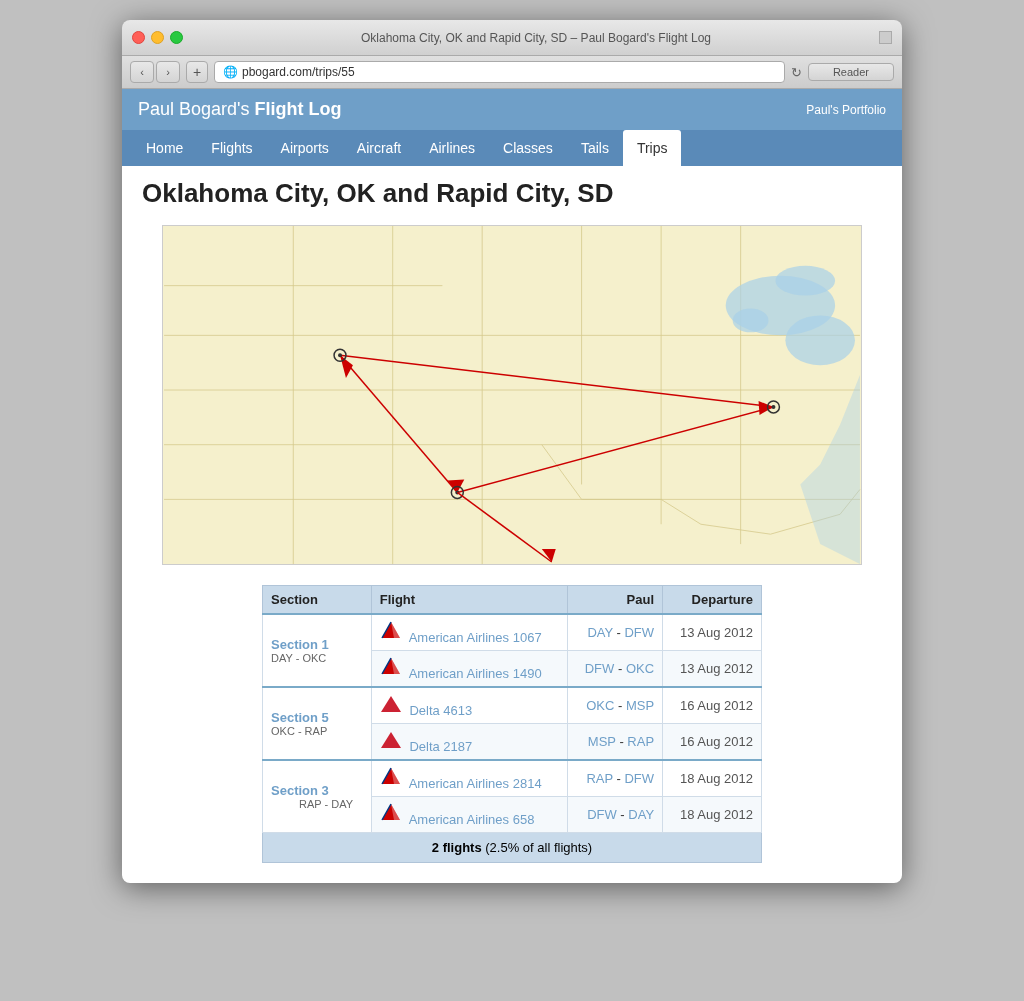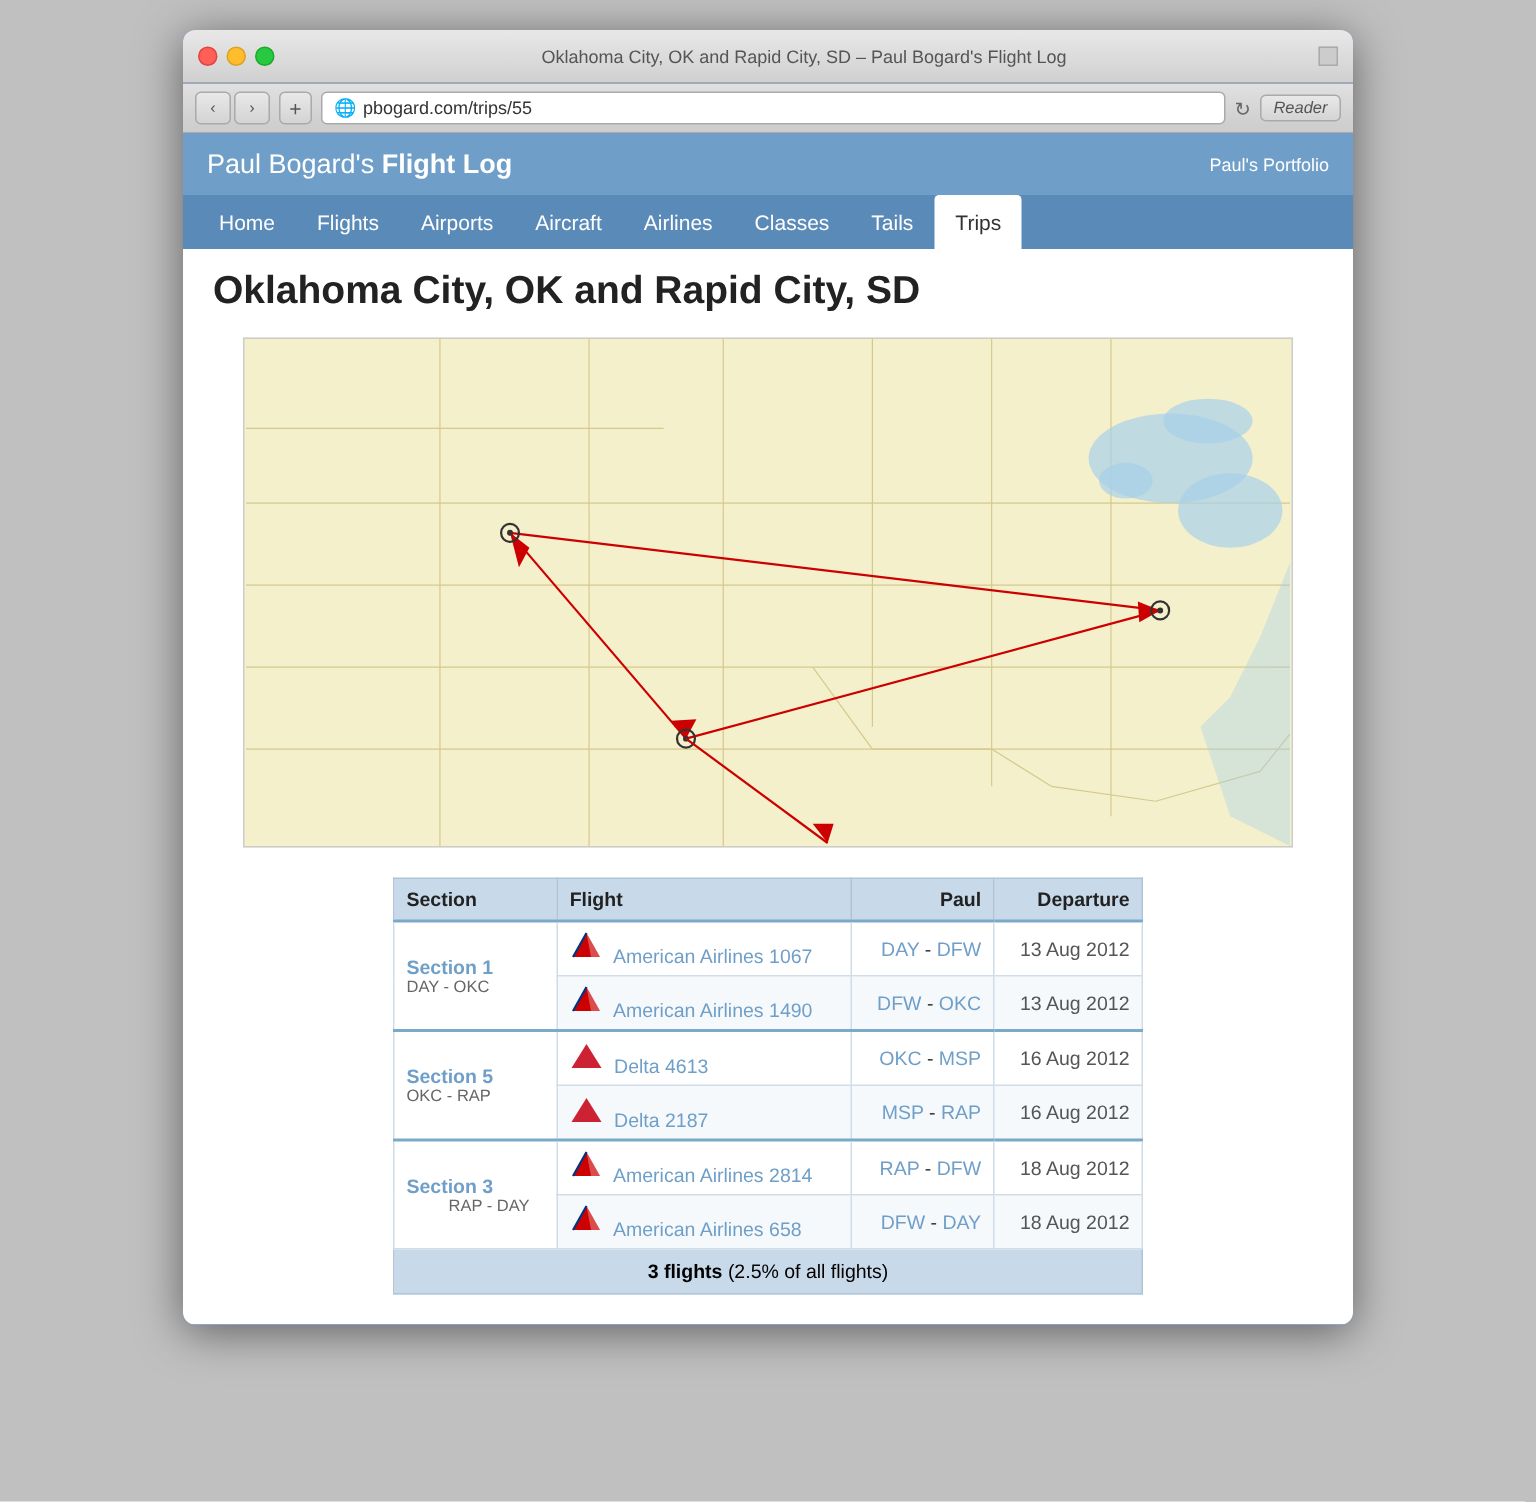--- a/index.html
+++ b/index.html
@@ -11,21 +11,21 @@
       justify-content: center;
       align-items: flex-start;
       min-height: 100vh;
       padding: 20px;
     }
     .window {
       width: 780px;
       border-radius: 8px;
       overflow: hidden;
       box-shadow: 0 5px 30px rgba(0,0,0,0.5);
-      background: #3b82f6;
+      background: #a3a3a3;
     }
     
     .titlebar {
       background: linear-gradient(to bottom, #e8e8e8, #d0d0d0);
       height: 36px;
       display: flex;
       align-items: center;
       padding: 0 10px;
       border-bottom: 1px solid #aaa;
     }
@@ -89,22 +89,22 @@
     }
     .favicon { margin-right: 4px; }
     .refresh-btn {
       background: none; border: none; cursor: pointer;
       font-size: 13px; color: #666;
     }
     .reader-btn {
       background: linear-gradient(to bottom, #e8e8e8, #d4d4d4);
       border: 1px solid #aaa;
       border-radius: 4px;
-      padding: 2px 8px;
-      font-size: 11px; color: #555; cursor: pointer; font-style: italic;
+      padding: 2px 24px;
+      font-size: 11px; color: #555; cursor: pointer;
     }
     
     .site-header {
       background: #6f9fc8;
       padding: 10px 16px;
       display: flex;
       justify-content: space-between;
       align-items: center;
     }
     .site-title {
@@ -449,21 +449,21 @@
               <a href="#" class="flight-link">American Airlines 658</a>
             </td>
             <td class="route-cell">
               <span class="route-airport">DFW</span> - <span class="route-airport">DAY</span>
             </td>
             <td class="dep-cell">18 Aug 2012</td>
           </tr>
 
           <tr class="footer-row">
             <td colspan="4">
-              <strong>3 flights</strong><span> (2.5% of all flights)</span>
+              <strong>2 flights</strong><span> (2.5% of all flights)</span>
             </td>
           </tr>
         </tbody>
       </table>
     </div>
 
   </div>
 </div>
 
 </body></html>

